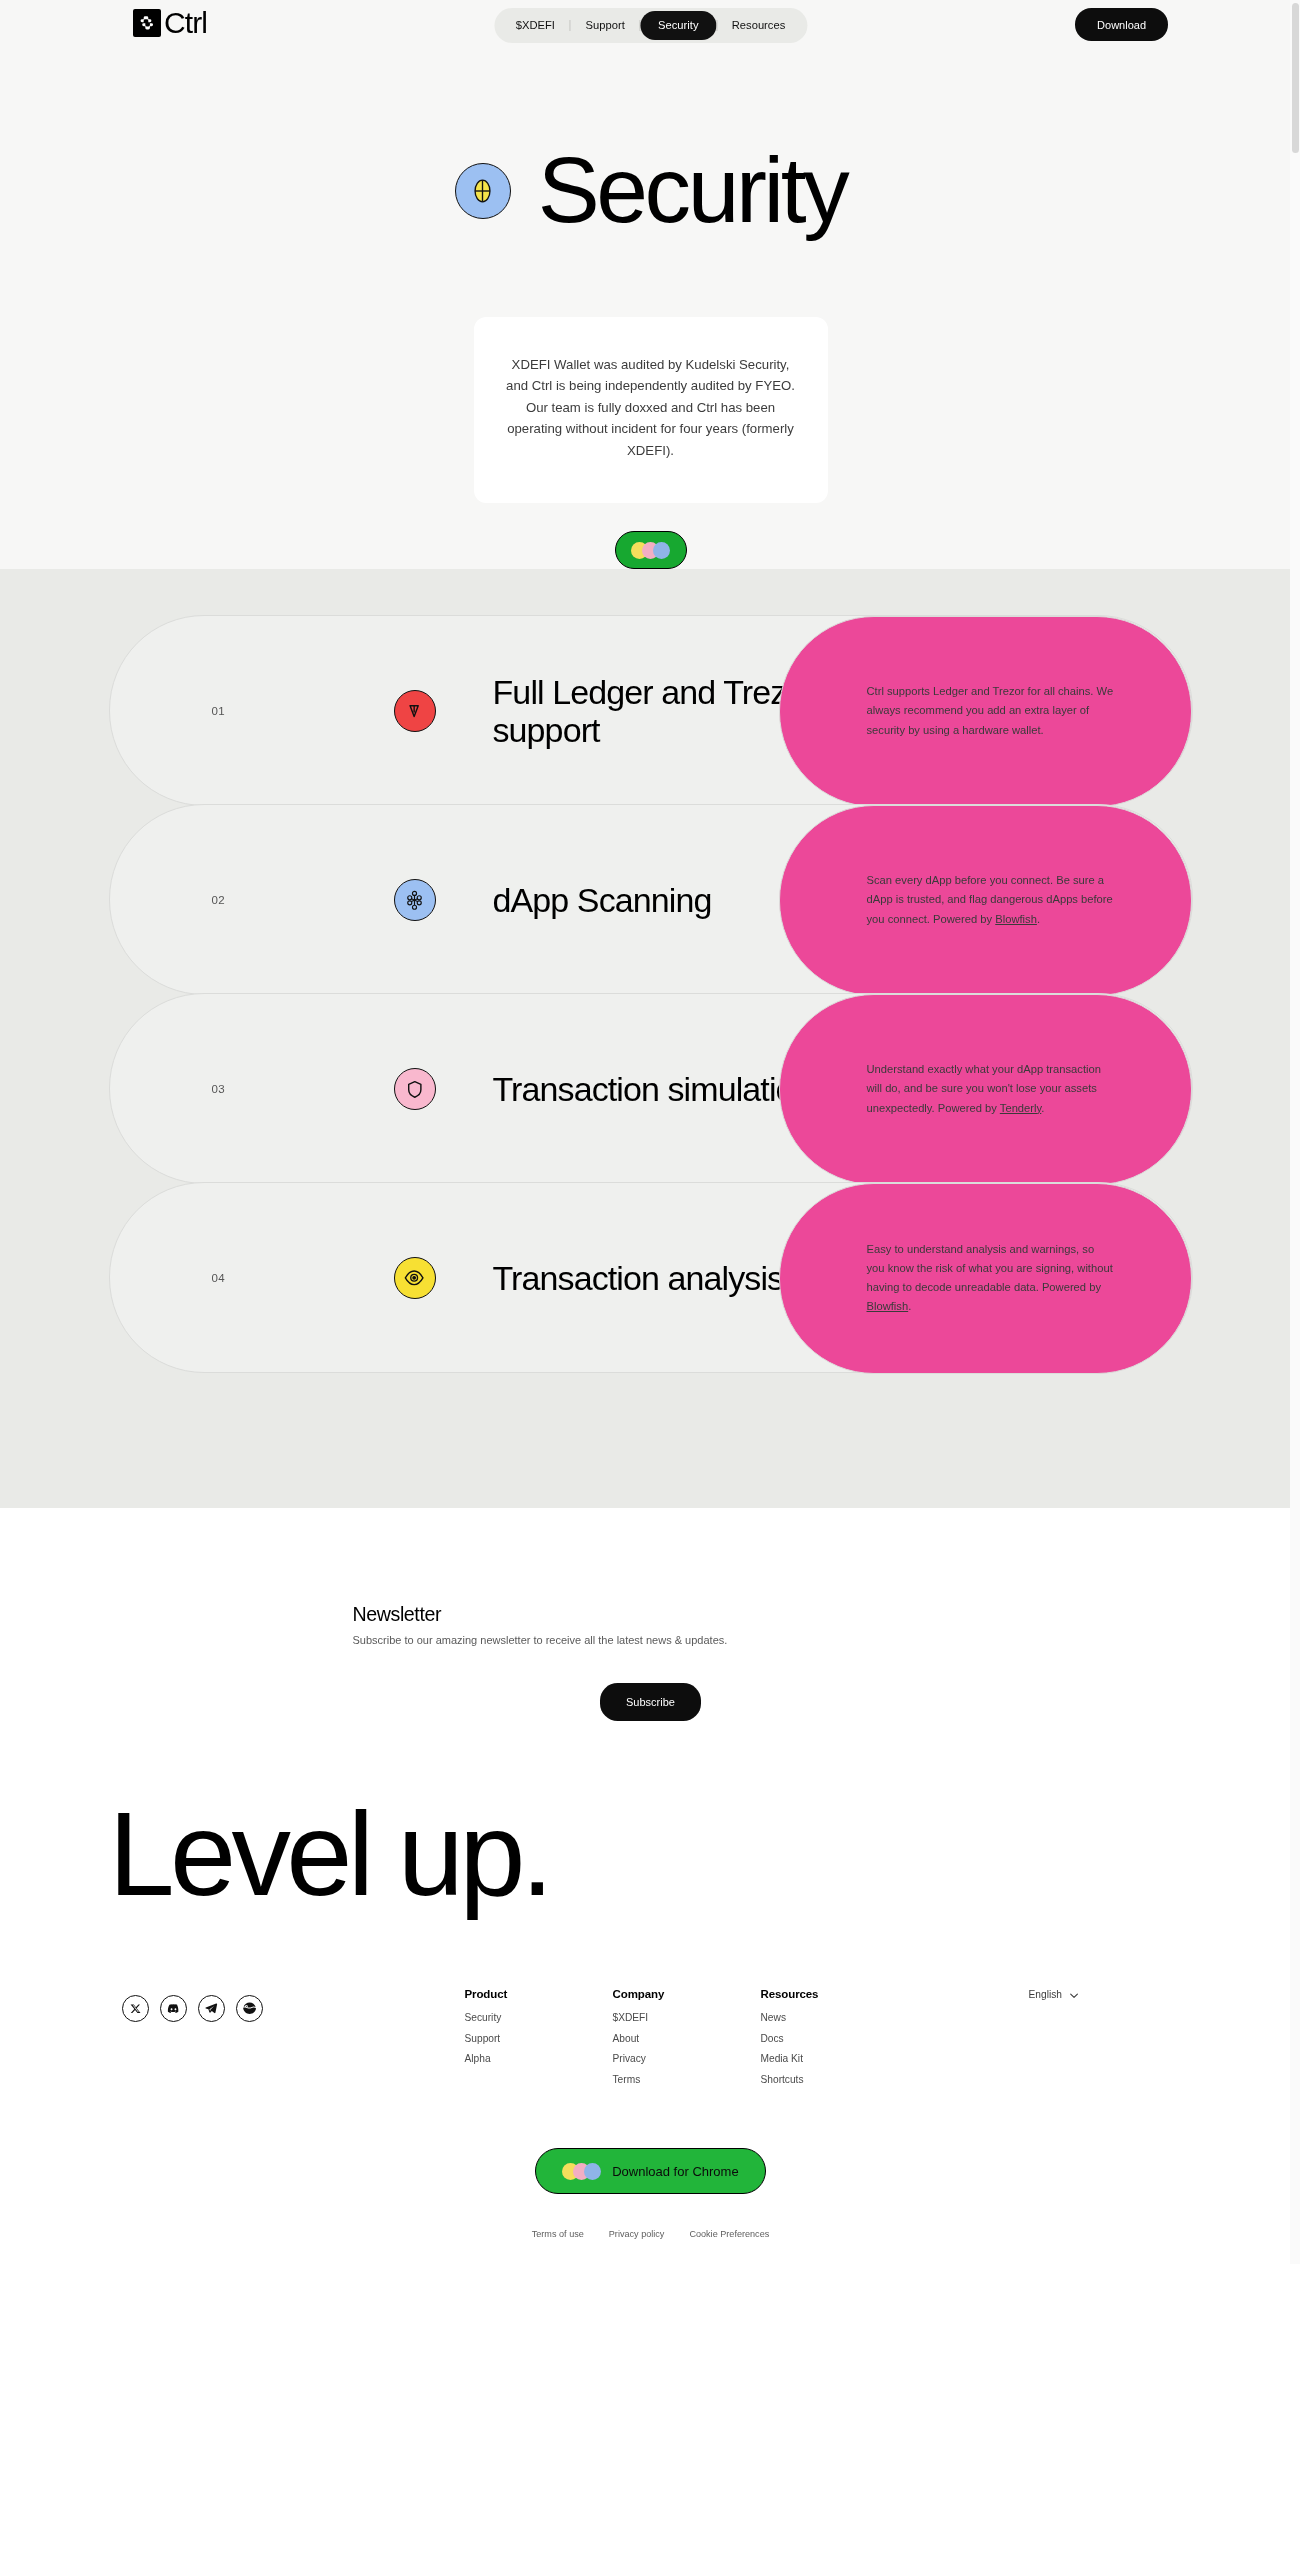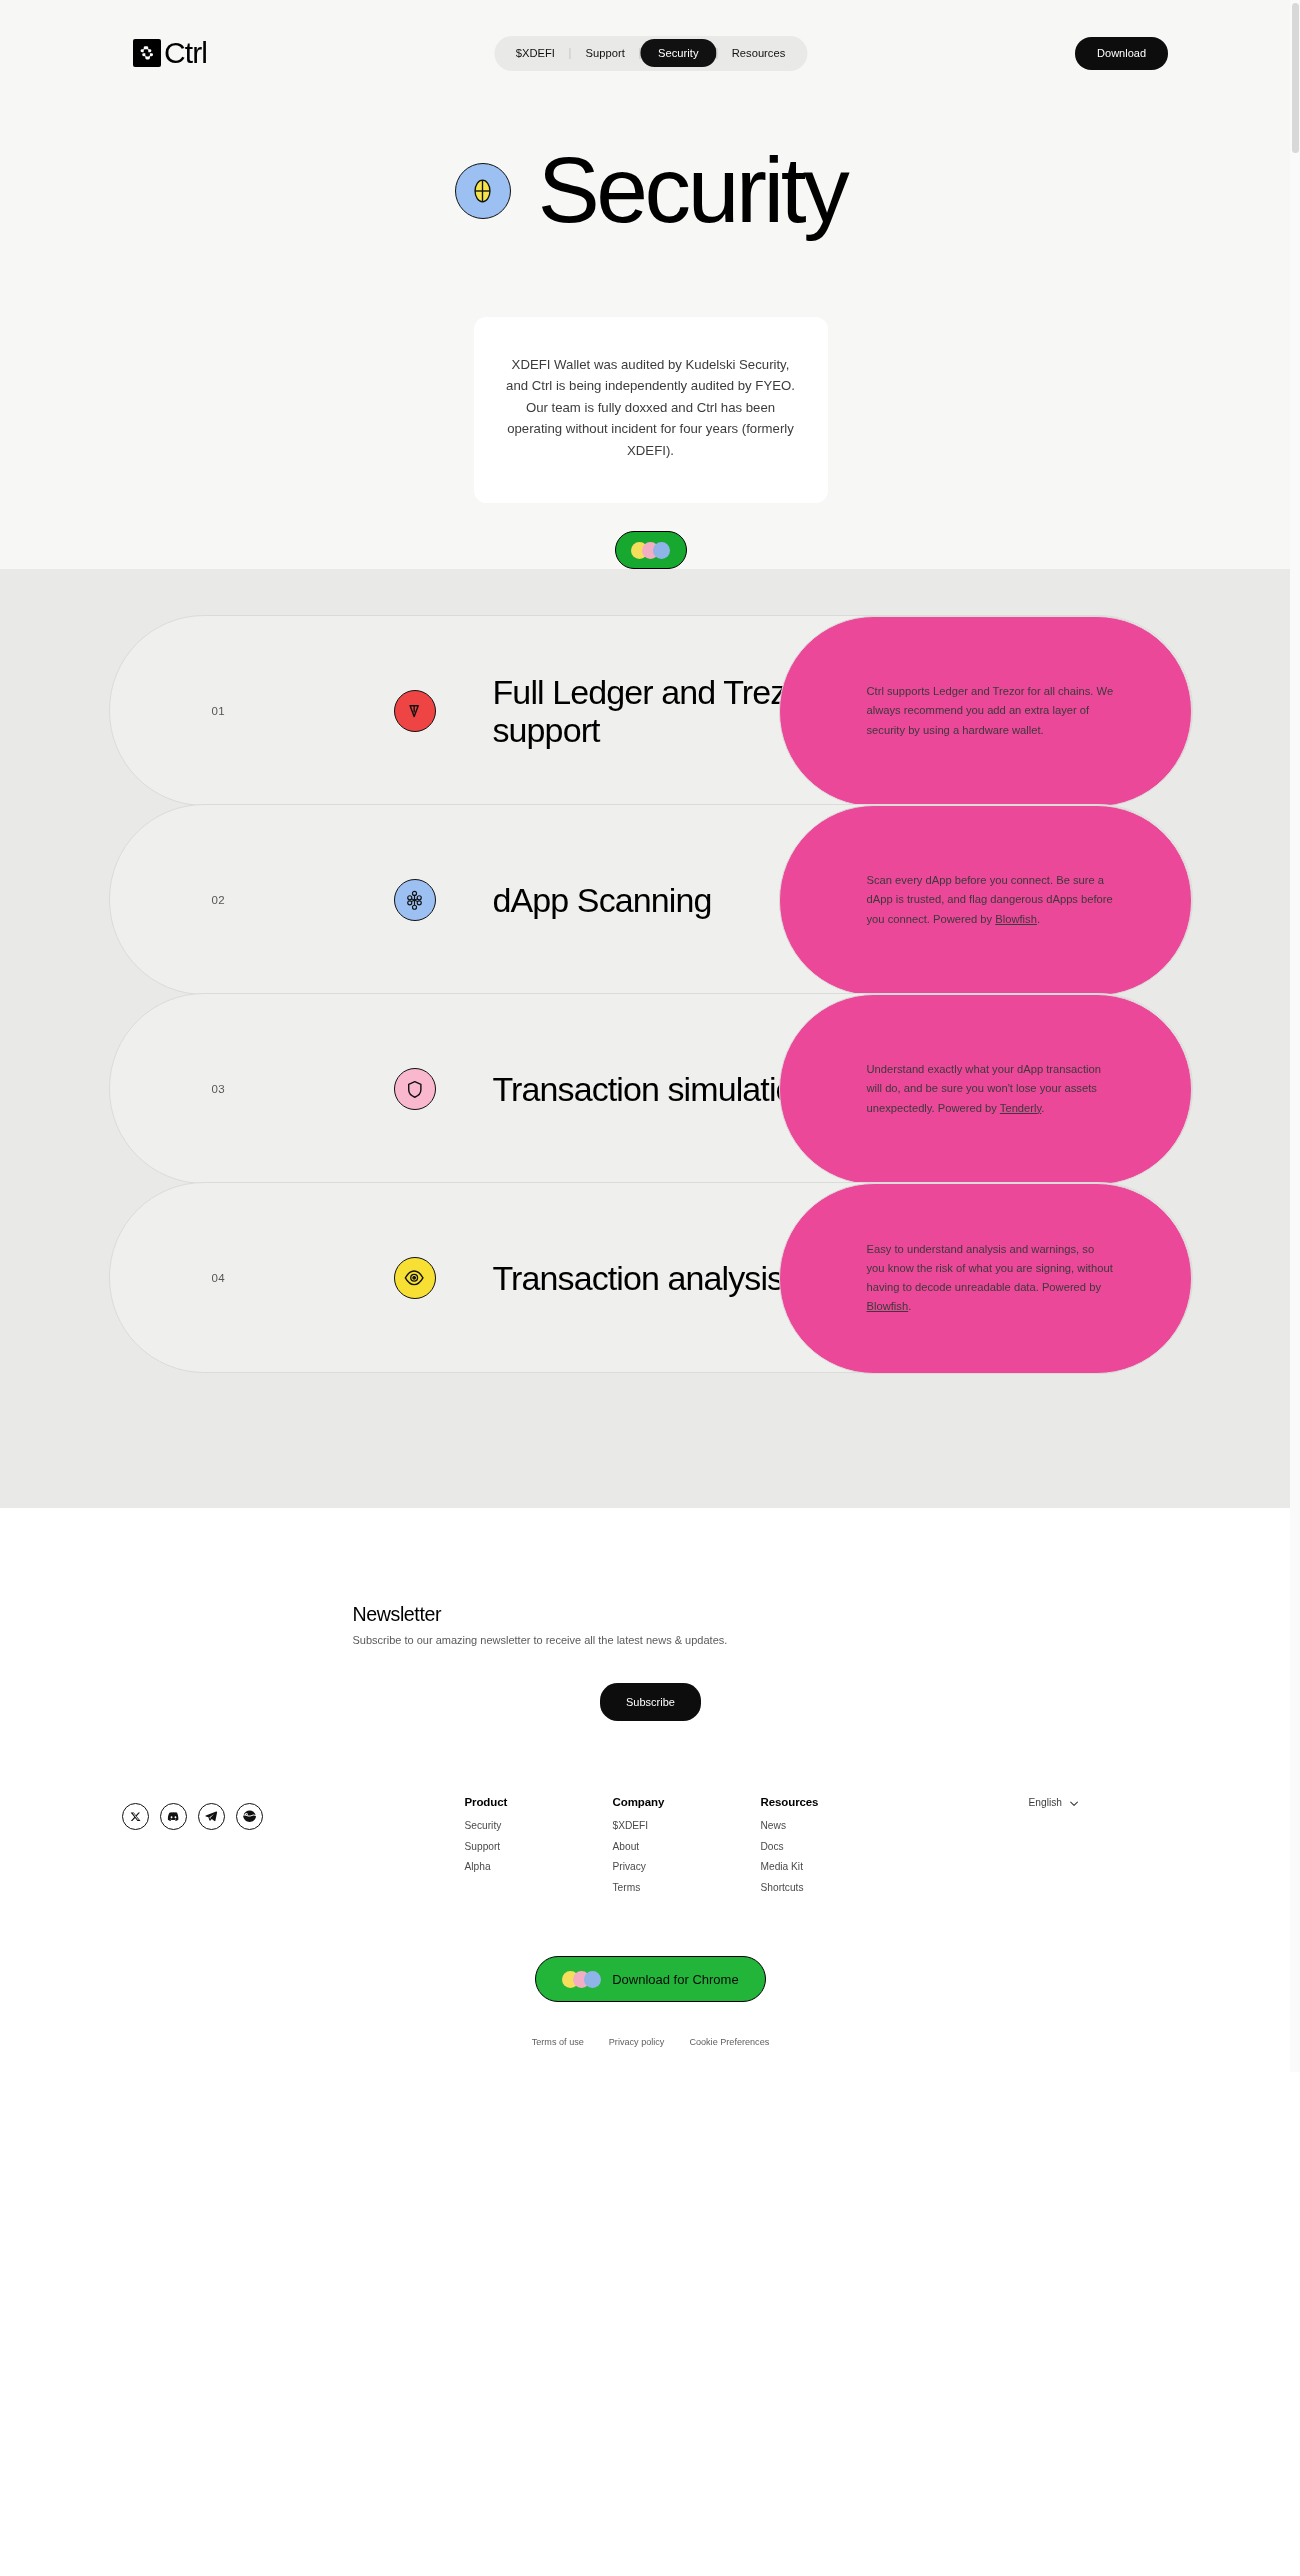--- a/index.html
+++ b/index.html
@@ -18,22 +18,22 @@
     background: #fafafa; z-index: 50;
   }
   .scrollbar-thumb {
     position: absolute; top: 2.7px; right: 2px; width: 6.8px; height: 150px;
     background: #d8d8d8; border-radius: 4.1px; z-index: 51;
   }
 
   
   .header {
     height: 90px; background: #f7f7f6;
-    display: flex; align-items: center;
-    padding: 16px 133px 0 133px;
+    display: flex; align-items: flex-start;
+    padding: 8px 133px 0 133px;
     position: relative;
   }
   .logo { display: flex; align-items: center; gap: 0px; }
   .logo-mark {
     width: 28.4px; height: 28.4px; background: #000; border-radius: 2px;
     display: flex; align-items: center; justify-content: center;
     flex: none;
   }
   .logo-word {
     font-size: 30px; font-weight: 500; letter-spacing: -0.9px;
@@ -317,20 +317,21 @@
 
 <section class="newsletter">
   <div class="nl-inner">
     <h2 class="nl-title">Newsletter</h2>
     <p class="nl-sub">Subscribe to our amazing newsletter to receive all the latest news &amp; updates.</p>
     <div class="nl-sub-btn-wrap">
       <button class="nl-sub-btn">Subscribe</button>
     </div>
   </div>
 
+  <h2 class="levelup">Level up.</h2>
 
   <footer class="footer">
     <div class="socials">
       <span class="social">
         <svg width="11.5" height="11.5" viewBox="0 0 24 24" fill="#111">
             <path d="M17.6 3h3.2l-7 8 8.2 10h-6.4l-5-6.2L4.8 21H1.6l7.5-8.6L1.2 3h6.6l4.5 5.7L17.6 3zm-1.1 16h1.8L7.6 4.8H5.7L16.5 19z"></path>
           </svg>
       </span>
       <span class="social">
         <svg width="13" height="13" viewBox="0 0 24 24" fill="#111">

